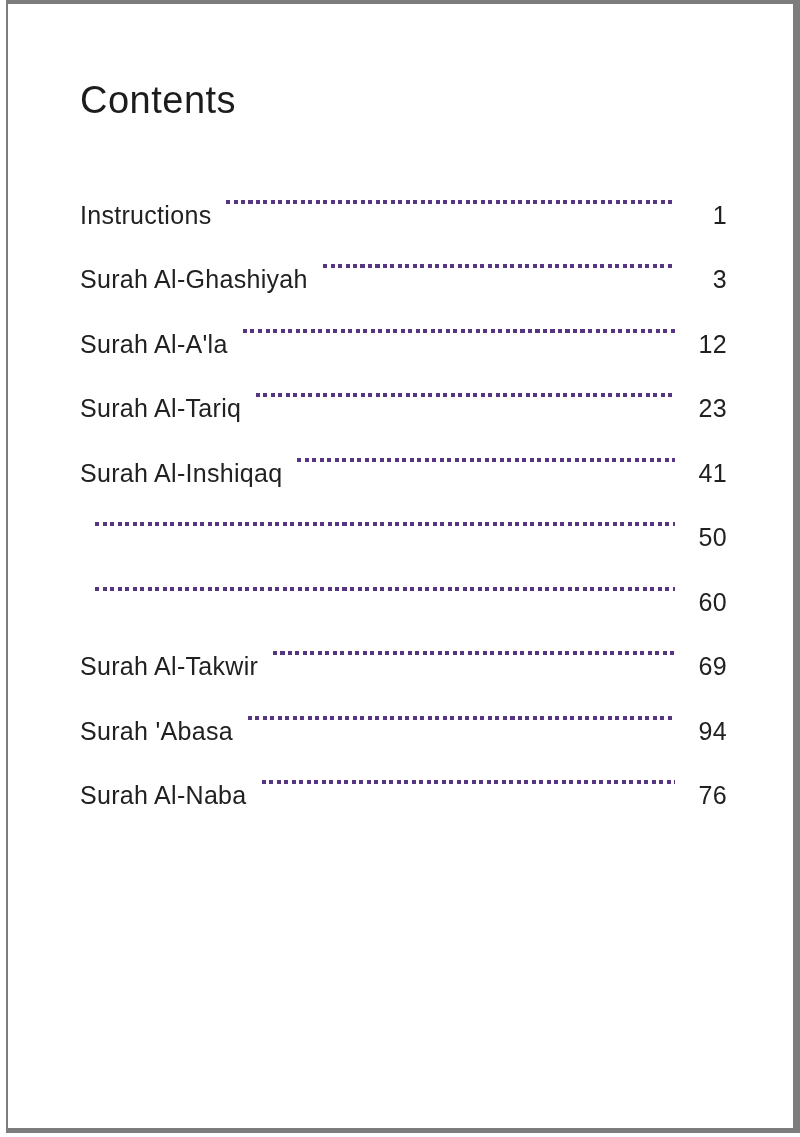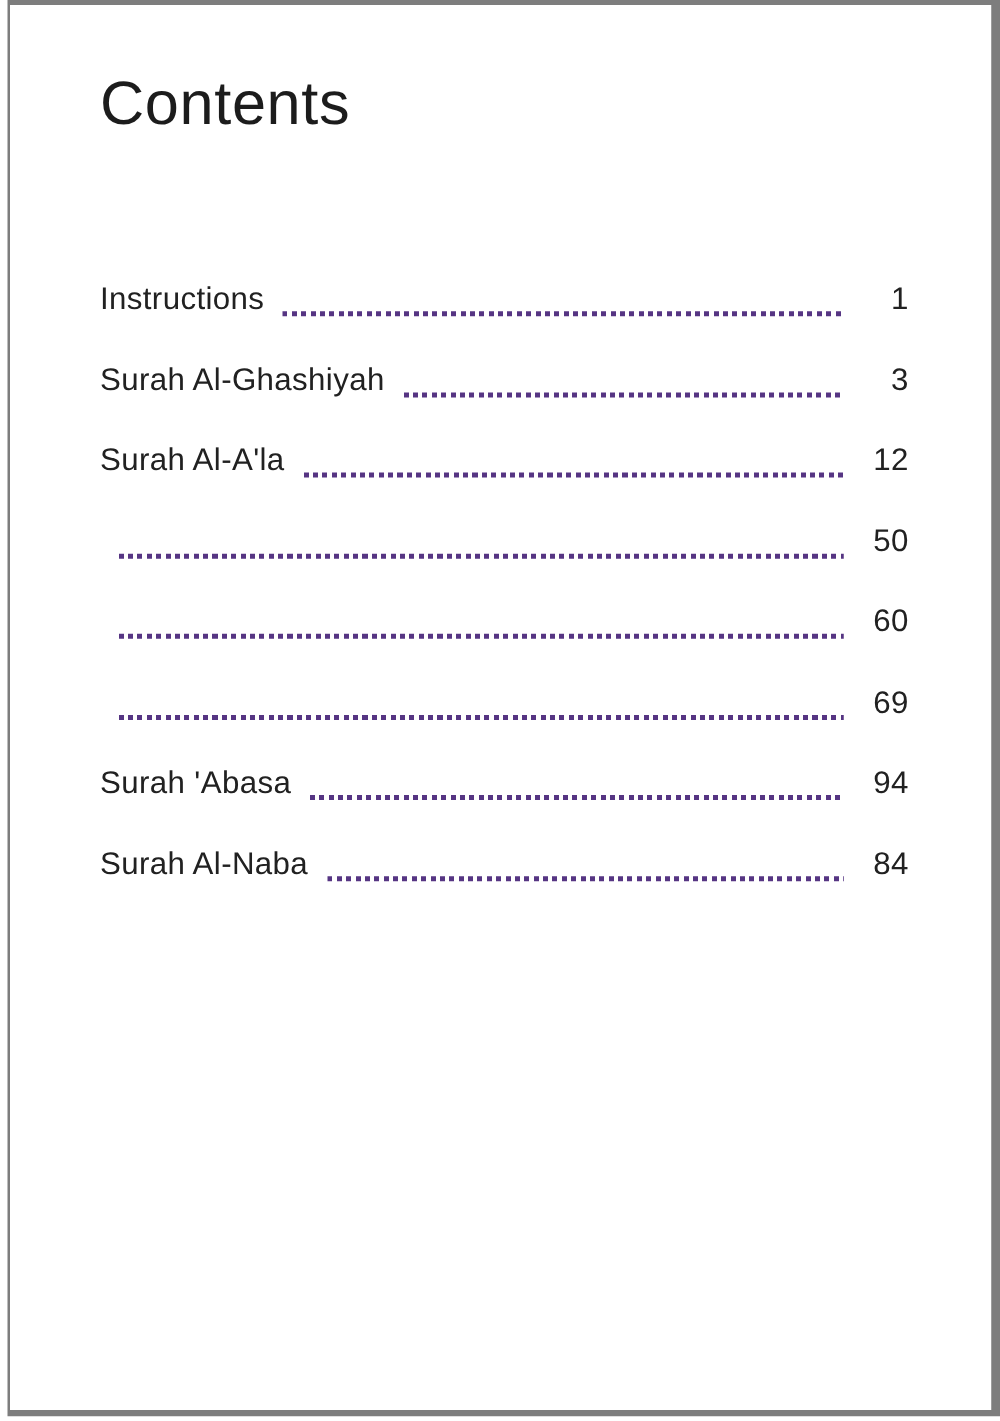--- a/index.html
+++ b/index.html
@@ -20,34 +20,34 @@
     background: #ffffff;
     border-style: solid;
     border-color: #7d7d7d;
     border-width: 4px 7px 5px 2px;
     box-sizing: border-box;
   }
   .content {
     padding: 0 66px 0 72px;
   }
   .title {
-    margin: 50px 0 0 0;
-    font-size: 49px;
+    margin: 74px 0 0 0;
+    font-size: 38px;
     font-weight: 400;
     line-height: 1.2;
     color: #1c1c1c;
     letter-spacing: 0.5px;
   }
   .toc {
     margin-top: 77px;
   }
   .toc-row {
     height: 64.5px;
     display: flex;
-    align-items: flex-end;
+    align-items: flex-start;
   }
   .toc-label {
     font-size: 25px;
     font-weight: 400;
     color: #212121;
     letter-spacing: 0.3px;
     white-space: nowrap;
     flex: 0 0 auto;
   }
   .leader {
@@ -90,45 +90,56 @@
     <span class="leader"></span>
     <span class="pagenum">3</span>
   </div>
 
   <div class="toc-row">
     <span class="toc-label">Surah Al-A'la</span>
     <span class="leader"></span>
     <span class="pagenum">12</span>
   </div>
 
+  <div class="toc-row">
+    <span class="toc-label">Surah Al-Tariq</span>
+    <span class="leader"></span>
+    <span class="pagenum">23</span>
+  </div>
 
 
+  <div class="toc-row">
+    <span class="toc-label">Surah Al-Inshiqaq</span>
+    <span class="leader"></span>
+    <span class="pagenum">41</span>
+  </div>
 
   <div class="toc-row">
     <span class="leader"></span>
     <span class="pagenum">50</span>
   </div>
 
   <div class="toc-row">
     <span class="leader"></span>
     <span class="pagenum">60</span>
   </div>
 
   <div class="toc-row">
+    <span class="toc-label">Surah Al-Takwir</span>
     <span class="leader"></span>
     <span class="pagenum">69</span>
   </div>
 
   <div class="toc-row">
     <span class="toc-label">Surah 'Abasa</span>
     <span class="leader"></span>
     <span class="pagenum">94</span>
   </div>
 
 
   <div class="toc-row">
     <span class="toc-label">Surah Al-Naba</span>
     <span class="leader"></span>
-    <span class="pagenum">84</span>
+    <span class="pagenum">76</span>
   </div>
 </div>
   </div>
 </div>
 
 </body></html>

